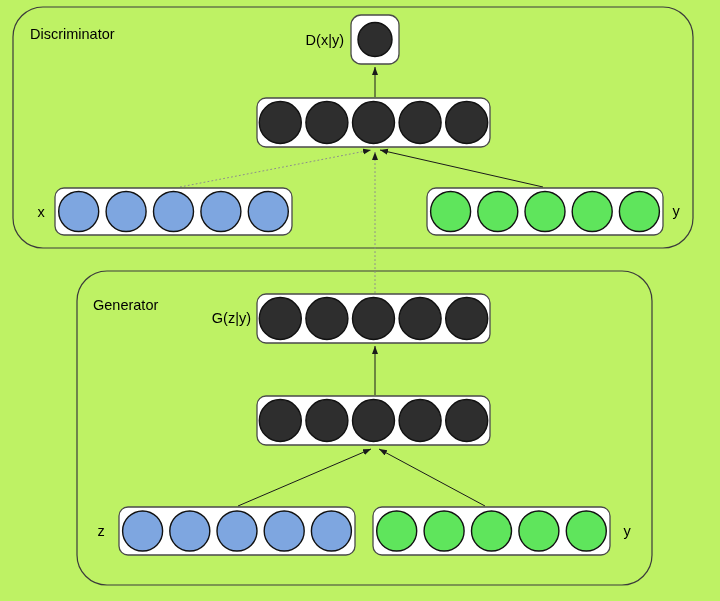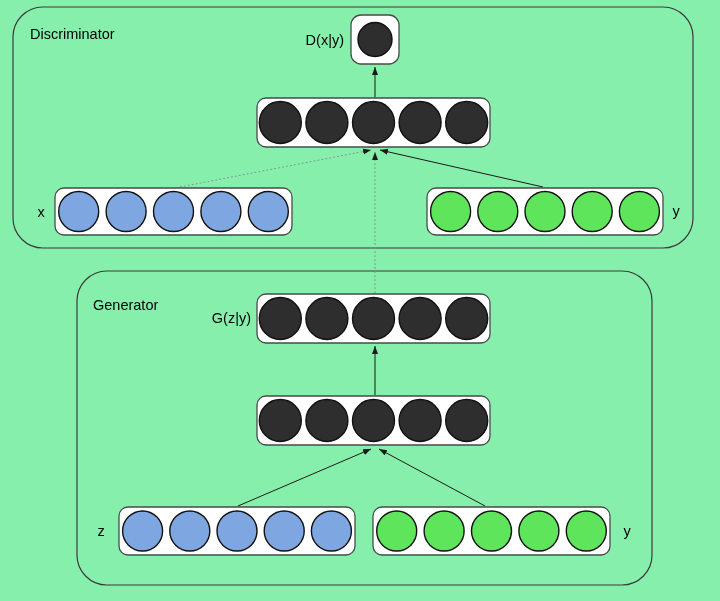--- a/index.html
+++ b/index.html
@@ -7,21 +7,21 @@
     padding: 0;
     background: #ffffff;
     width: 720px;
     height: 601px;
     overflow: hidden;
   }
   .stage {
     position: relative;
     width: 720px;
     height: 601px;
-    background: #86efac;
+    background: #bef264;
     text-align: center;
   }
   svg { display: block; }
   text {
     font-family: "Liberation Sans", "DejaVu Sans", sans-serif;
     font-size: 14.5px;
     fill: #000000;
   }
   .container-rect {
     fill: none;

